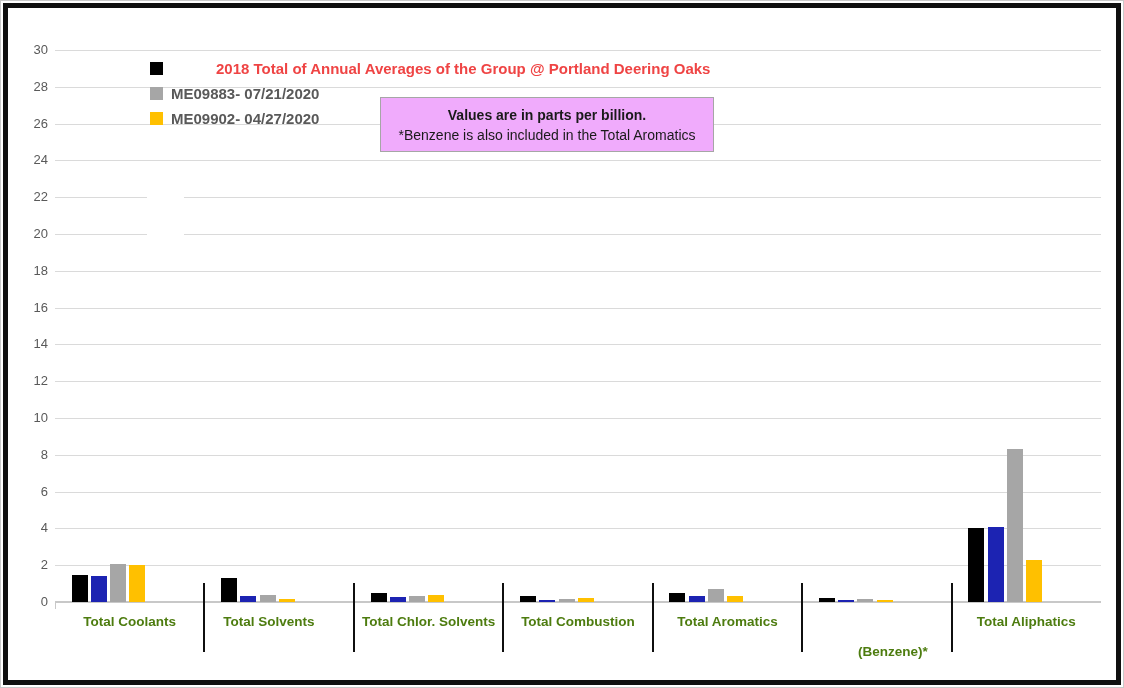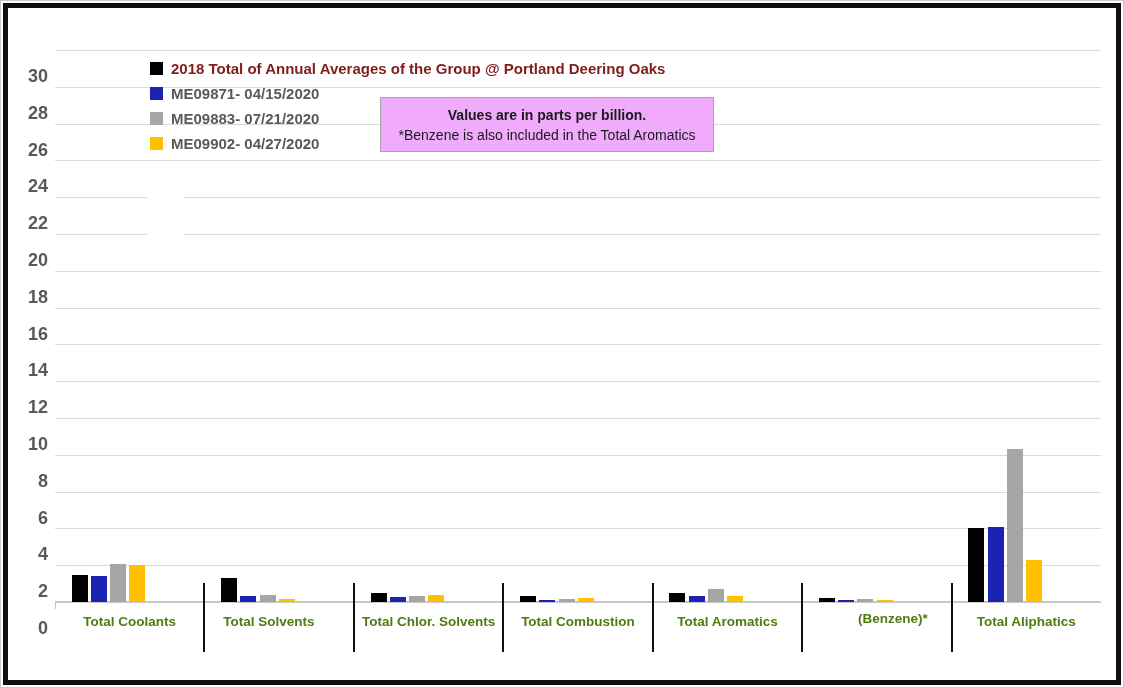--- a/index.html
+++ b/index.html
@@ -9,30 +9,30 @@
     box-shadow:inset 0 0 0 1px #c9c9c9;
   }
   .frame{position:absolute;inset:3px;border:5px solid #0f0f0f;pointer-events:none;z-index:40;}
   .chart-title{
     position:absolute;top:9px;left:0;right:0;text-align:center;
     font-size:20px;font-weight:bold;color:#4a4a4a;letter-spacing:.2px;z-index:5;
   }
   .gridline{position:absolute;height:1px;background:#dadada;z-index:1;}
   .baseline{position:absolute;height:2px;background:#c8c8c8;z-index:2;}
   .ytick-label{
-    position:absolute;width:30px;text-align:right;font-size:18px;font-weight:bold;
-    color:#595959;z-index:3;margin-top:24px;
+    position:absolute;width:30px;text-align:right;font-size:13px;font-weight:normal;
+    color:#595959;z-index:3;
   }
   .axis-tick{position:absolute;width:1px;height:7px;background:#c8c8c8;z-index:2;}
   .white-patch{position:absolute;background:#ffffff;z-index:4;}
   .legend{position:absolute;left:150px;top:60px;display:flex;flex-direction:column;gap:8px;z-index:6;}
   .legend-row{display:flex;align-items:center;gap:8px;height:17px;}
   .legend-swatch{width:13px;height:13px;flex:0 0 13px;}
   .legend-label{font-size:15px;font-weight:bold;color:#595959;white-space:nowrap;}
-  .legend-row:first-child .legend-label{color:#7f1d1d;}
+  .legend-row:first-child .legend-label{color:#ef4444;margin-left:45px;}
   .note-box{
     position:absolute;left:380px;top:97px;width:332px;height:53px;
     background:#f0abfc;border:1px solid #a6a6a6;z-index:6;
     display:flex;flex-direction:column;justify-content:center;text-align:center;
   }
   .note-line1{font-size:14px;font-weight:bold;color:#1a1a1a;line-height:20px;}
   .note-line2{font-size:14px;color:#1a1a1a;line-height:20px;}
   .bar{position:absolute;width:16px;z-index:5;}
   .separator{position:absolute;width:2px;background:#0f0f0f;z-index:6;}
   .cat-label{
@@ -103,21 +103,21 @@
       <div class="cat-label" style="left: 503px; top: 614px;">Total Combustion</div>
       <div class="bar" style="left: 669.429px; top: 592.8px; height: 9.2px; background: rgb(0, 0, 0);"></div>
       <div class="bar" style="left: 688.679px; top: 596.48px; height: 5.52px; background: rgb(28, 35, 178);"></div>
       <div class="bar" style="left: 707.929px; top: 589.12px; height: 12.88px; background: rgb(166, 166, 166);"></div>
       <div class="bar" style="left: 727.179px; top: 595.56px; height: 6.44px; background: rgb(255, 192, 0);"></div>
       <div class="cat-label" style="left: 652.429px; top: 614px;">Total Aromatics</div>
       <div class="bar" style="left: 818.857px; top: 598.32px; height: 3.68px; background: rgb(0, 0, 0);"></div>
       <div class="bar" style="left: 838.107px; top: 600.16px; height: 1.84px; background: rgb(28, 35, 178);"></div>
       <div class="bar" style="left: 857.357px; top: 599.24px; height: 2.76px; background: rgb(166, 166, 166);"></div>
       <div class="bar" style="left: 876.607px; top: 600.16px; height: 1.84px; background: rgb(255, 192, 0);"></div>
-      <div class="cat-label" style="left: 801.857px; top: 611px; padding-left: 16px;">(Benzene)*</div>
+      <div class="cat-label" style="left: 801.857px; top: 644px; padding-left: 16px;">(Benzene)*</div>
       <div class="bar" style="left: 968.286px; top: 528.4px; height: 73.6px; background: rgb(0, 0, 0);"></div>
       <div class="bar" style="left: 987.536px; top: 526.56px; height: 75.44px; background: rgb(28, 35, 178);"></div>
       <div class="bar" style="left: 1006.79px; top: 449.28px; height: 152.72px; background: rgb(166, 166, 166);"></div>
       <div class="bar" style="left: 1026.04px; top: 559.68px; height: 42.32px; background: rgb(255, 192, 0);"></div>
       <div class="cat-label" style="left: 951.286px; top: 614px;">Total Aliphatics</div>
       <div class="separator" style="left: 203.429px; top: 583px; height: 69px;"></div>
       <div class="separator" style="left: 352.857px; top: 583px; height: 69px;"></div>
       <div class="separator" style="left: 502.286px; top: 583px; height: 69px;"></div>
       <div class="separator" style="left: 651.714px; top: 583px; height: 69px;"></div>
       <div class="separator" style="left: 801.143px; top: 583px; height: 69px;"></div>
@@ -125,24 +125,20 @@
     </div>
 
   <div class="white-patch" style="left:147px;top:190px;width:37px;height:52px;"></div>
 
   <div class="legend" id="legend">
       <div class="legend-row">
         <span class="legend-swatch" style="background: rgb(0, 0, 0);"></span>
         <span class="legend-label">2018 Total of Annual Averages of the Group @ Portland Deering Oaks</span>
       </div>
       <div class="legend-row">
-        <span class="legend-swatch" style="background: rgb(28, 35, 178);"></span>
-        <span class="legend-label">ME09871- 04/15/2020</span>
-      </div>
-      <div class="legend-row">
         <span class="legend-swatch" style="background: rgb(166, 166, 166);"></span>
         <span class="legend-label">ME09883- 07/21/2020</span>
       </div>
       <div class="legend-row">
         <span class="legend-swatch" style="background: rgb(255, 192, 0);"></span>
         <span class="legend-label">ME09902- 04/27/2020</span>
       </div>
     </div>
 
   <div class="note-box">

